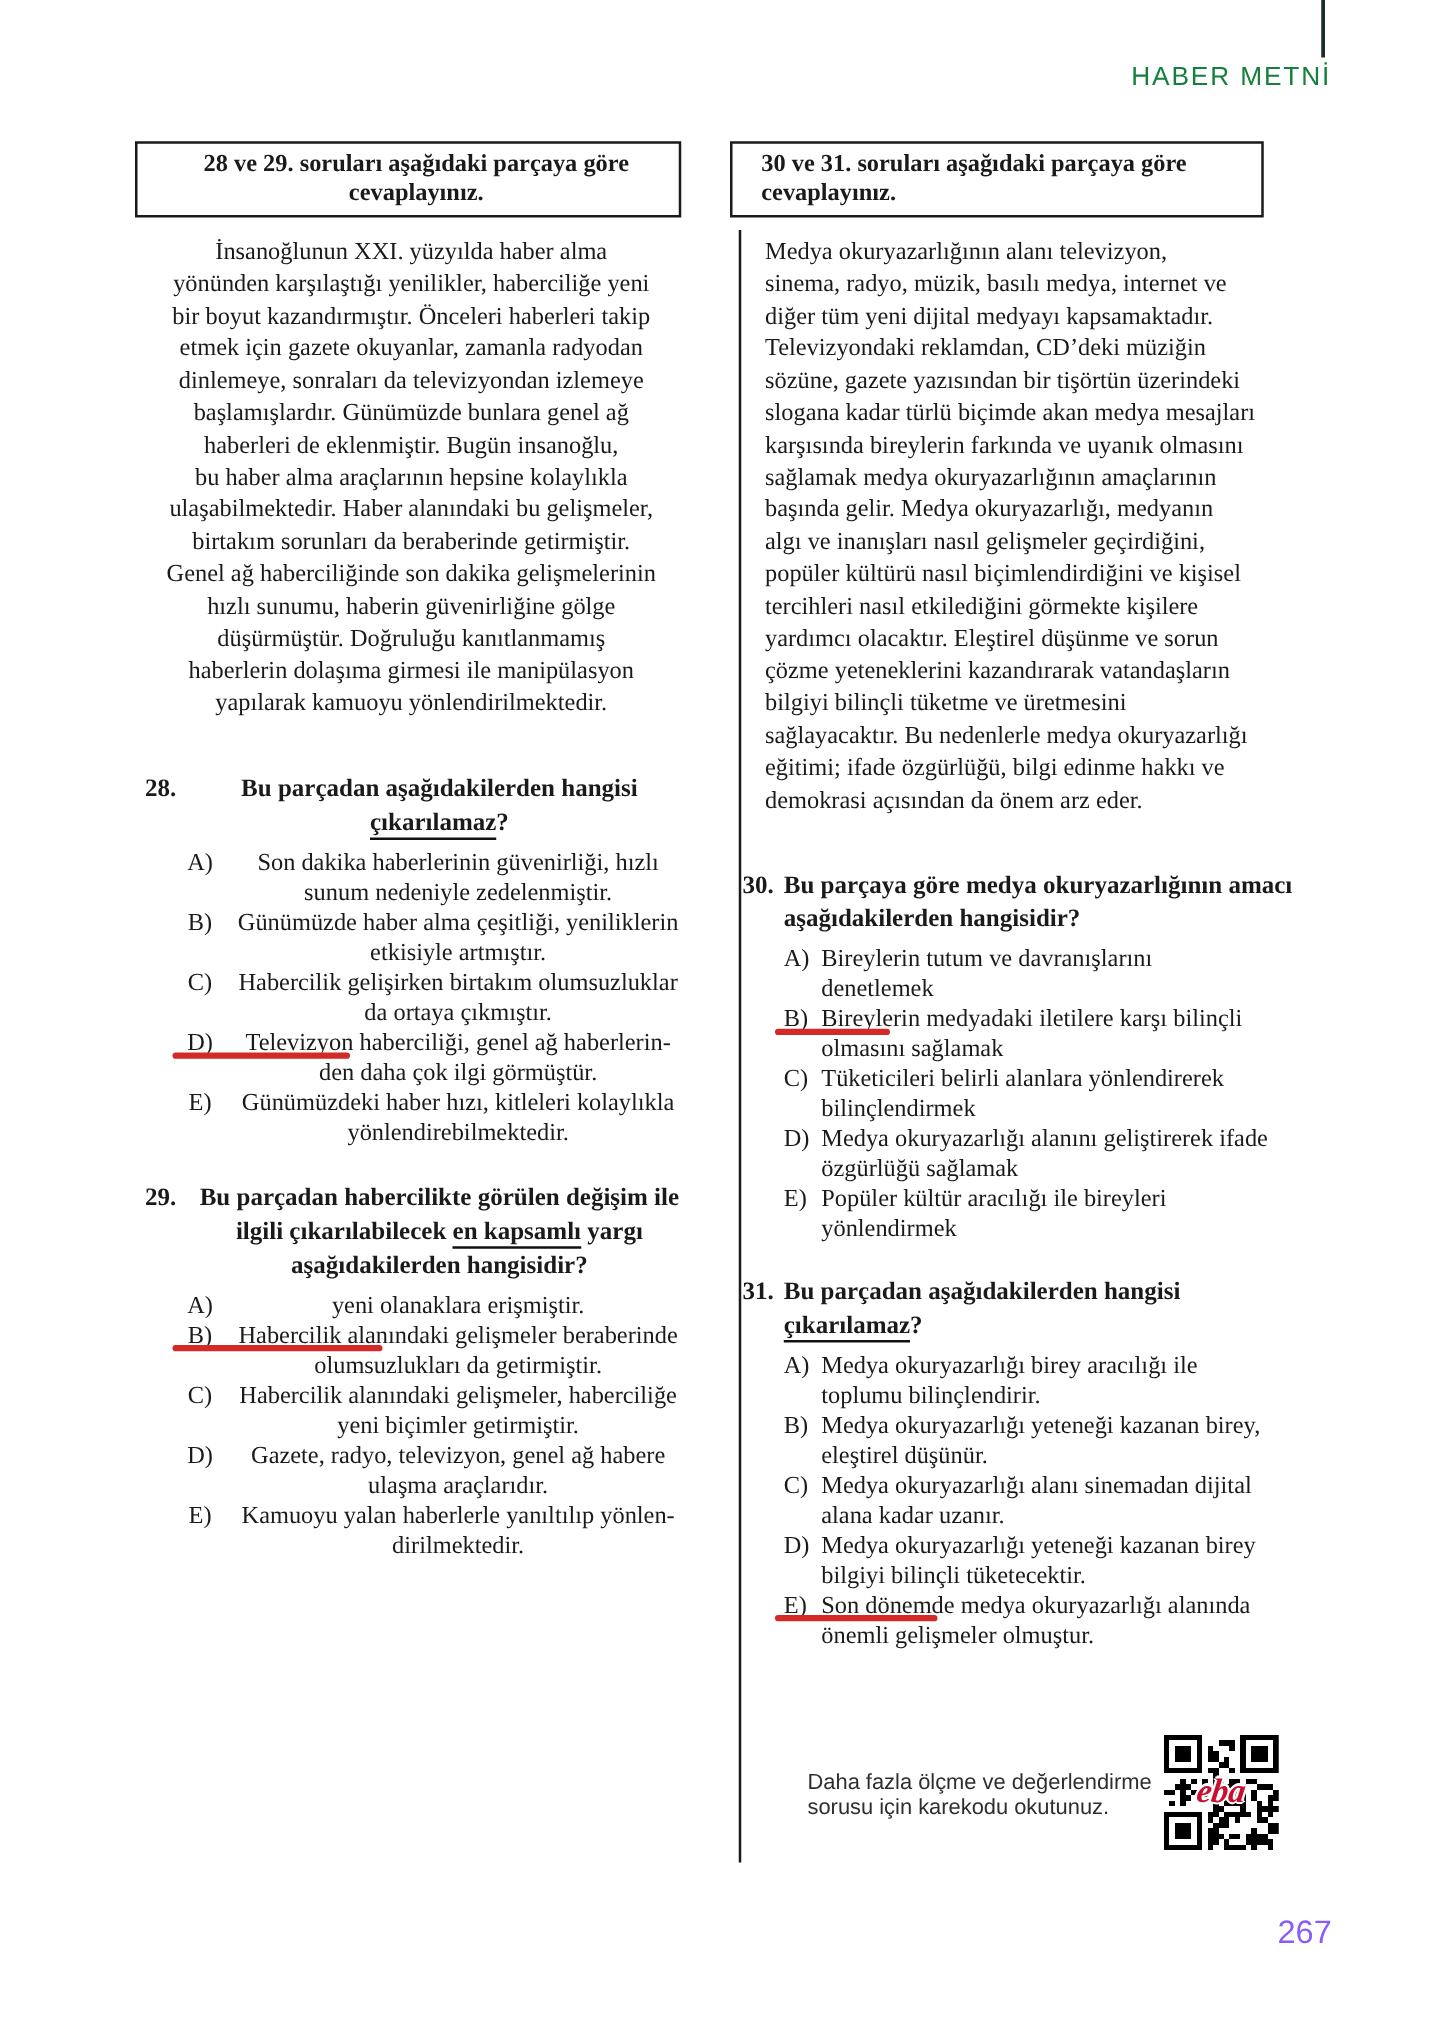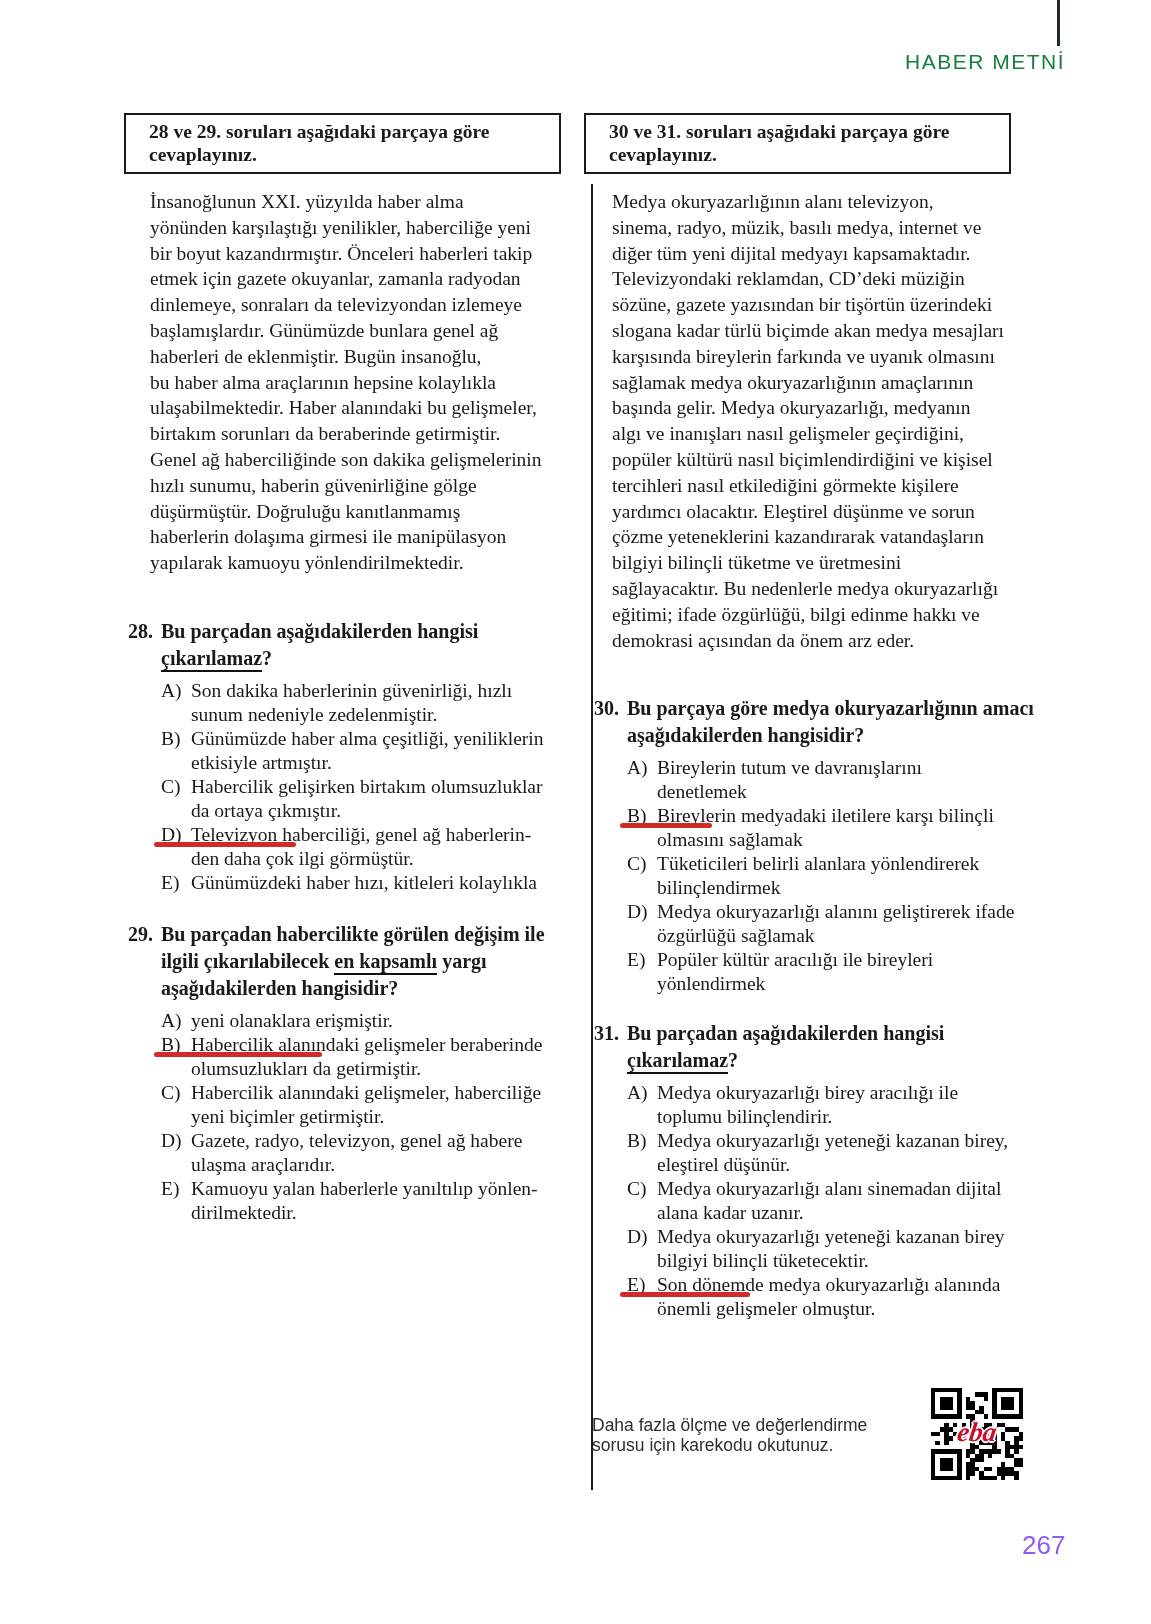--- a/index.html
+++ b/index.html
@@ -9,33 +9,33 @@
     -webkit-font-smoothing:antialiased;
   }
   
   .corner-mark{position:absolute;left:1057px;top:0;width:3px;height:46px;background:#1d2a30;}
   .running-head{
     position:absolute;right:86px;top:50px;font-family:"Liberation Sans",sans-serif;
     font-size:21px;letter-spacing:1.5px;color:#15803d;font-weight:400;
   }
   
   .col{position:absolute;top:113px;}
-  .col-left{left:116px;width:458px;}
+  .col-left{left:100px;width:458px;text-align:center;}
   .col-right{left:584px;width:456px;}
   .col-divider{position:absolute;left:591px;top:184px;width:2px;height:1306px;background:#1a1a1a;}
   
   .instr-box{
     border:2px solid #1a1a1a;font-weight:bold;font-size:19.5px;line-height:23px;
     padding:5px 10px 6px 23px;box-sizing:border-box;
   }
   .col-left .instr-box{margin-left:8px;width:437px;}
   .col-right .instr-box{width:427px;}
   
   .passage{font-size:19.5px;line-height:25.8px;margin-top:15px;}
-  .col-left .passage{margin-left:34px;width:418px;}
+  .col-left .passage{margin-left:20px;width:418px;}
   .col-right .passage{margin-left:28px;width:410px;}
   
   .question{display:flex;}
   .col-left .question{margin-left:12px;}
   .col-right .question{margin-left:10px;}
   .qnum{width:33px;flex:0 0 33px;font-weight:bold;font-size:20px;line-height:27px;}
   .qbody{flex:1;}
   .stem{font-weight:bold;font-size:20px;line-height:27px;}
   .stem .u{border-bottom:2px solid #111;padding-bottom:1px;}
   .q28{margin-top:42px;}
@@ -49,21 +49,21 @@
   .redline{
     position:absolute;left:-7px;bottom:-5px;height:5px;border-radius:3px;
     background:#d22a27;pointer-events:none;
   }
   .option.mark-q28 .redline{top:19px;width:142px;}
   .option.mark-q29 .redline{top:19px;width:168px;}
   .option.mark-q30 .redline{top:19px;width:92px;}
   .option.mark-q31 .redline{top:19px;width:130px;}
   
   .footer-note{
-    position:absolute;left:592px;top:1415px;width:290px;
+    position:absolute;left:646px;top:1415px;width:290px;
     font-family:"Liberation Sans",sans-serif;font-size:17.5px;line-height:20px;color:#2e2e2e;
   }
   .qr{position:absolute;left:931px;top:1388px;width:92px;height:92px;}
   .qr svg{width:92px;height:92px;display:block;}
   .qr-logo{
     position:absolute;left:50%;top:50%;transform:translate(-50%,-54%) skewX(-8deg);
     font-family:"Liberation Serif",serif;font-style:italic;font-weight:bold;
     font-size:27px;color:#c8102e;
     text-shadow:-2px 0 0 #fff,2px 0 0 #fff,0 -2px 0 #fff,0 2px 0 #fff,
                 -1px -1px 0 #fff,1px 1px 0 #fff,1px -1px 0 #fff,-1px 1px 0 #fff;
@@ -131,20 +131,21 @@
             <div class="otext">
               <div>Televizyon haberciliği, genel ağ haberlerin-</div>
               <div>den daha çok ilgi görmüştür.</div>
             </div>
             <span class="redline"></span>
           </div>
         <div class="option">
             <span class="omarker">E)</span>
             <div class="otext">
               <div>Günümüzdeki haber hızı, kitleleri kolaylıkla</div>
+              <div>yönlendirebilmektedir.</div>
             </div>
           </div>
       </div>
     </div>
   </div>
 
   <div class="question q29">
     <span class="qnum">29.</span>
     <div class="qbody">
       <div class="stem"><span>Bu parçadan habercilikte görülen değişim ile ilgili çıkarılabilecek </span><span class="u">en kapsamlı</span><span> yargı aşağıdakilerden hangisidir?</span></div>

